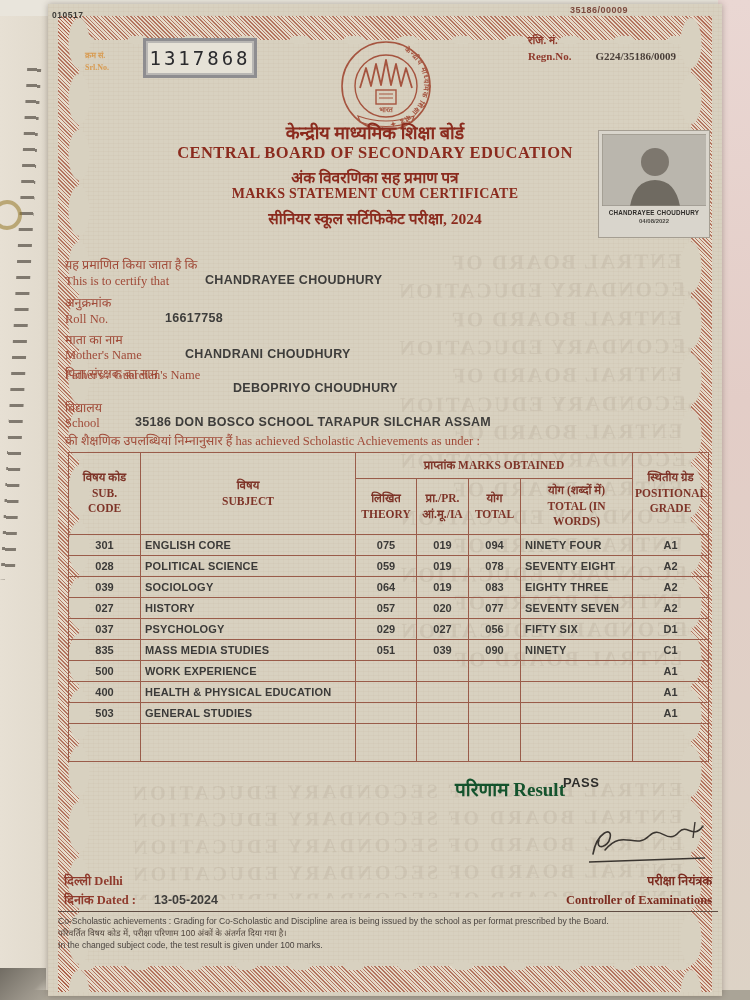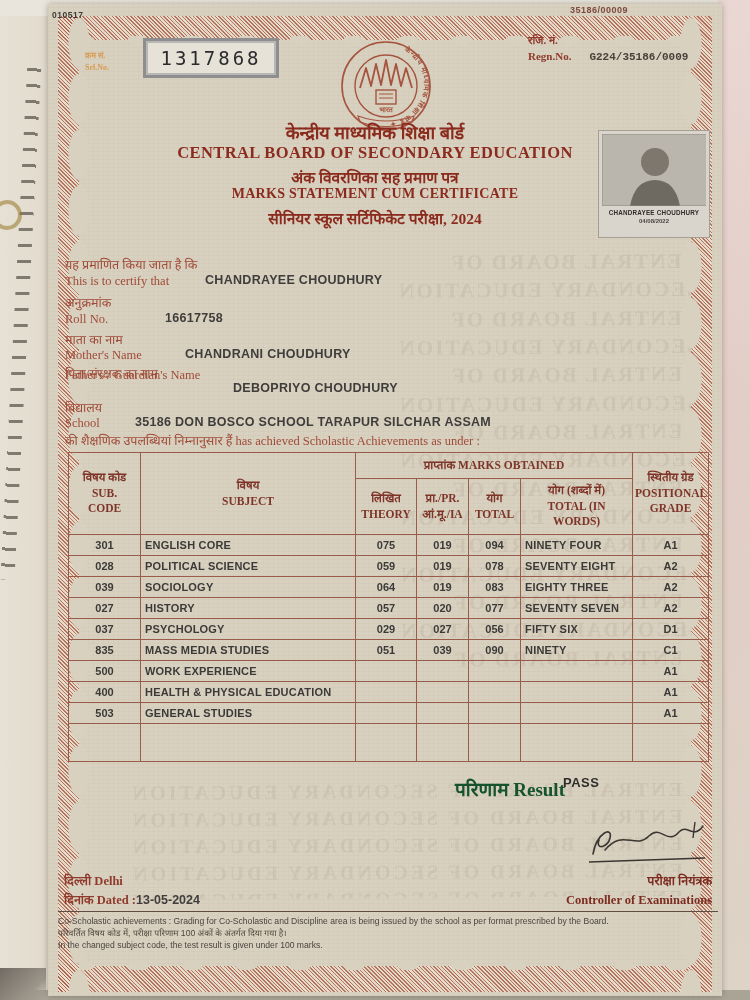--- a/index.html
+++ b/index.html
@@ -56,29 +56,29 @@
 
   
   .code-tl { position:absolute; left:52px; top:10px; font-family:"Liberation Sans",sans-serif;
     font-size:8.5px; font-weight:bold; color:#3c3a36; letter-spacing:.5px; }
   .code-tr { position:absolute; left:570px; top:5px; font-family:"Liberation Sans",sans-serif;
     font-size:9px; font-weight:bold; color:#7c4a3e; letter-spacing:.5px; }
 
   
   .srl-faint { position:absolute; left:85px; top:50px; font-size:8px; line-height:1.5;
     color:rgba(216,150,70,.9); font-weight:bold; }
-  .serial-box { position:absolute; left:143px; top:38px; width:136px; height:40px;
+  .serial-box { position:absolute; left:143px; top:38px; width:114px; height:40px;
     border:3px solid #8e8d90; background:#e6e2d7; box-shadow:inset 0 0 0 2px #b9b7b4;
     display:flex; align-items:center; justify-content:center; }
   .serial-box span { font-family:"DejaVu Sans Mono",monospace; font-size:19px; color:#2b2b2e; letter-spacing:3px; }
 
   
   .regn { position:absolute; left:528px; top:33px; font-size:11px; color:#8f3a2c; line-height:1.45; }
   .regn .lab { font-weight:bold; }
-  .regn .val { font-family:Liberation Mono, monospace; font-weight:bold; color:#4a3f39; margin-left:18px;text-align:center; }
+  .regn .val { font-family:Liberation Serif, serif; font-weight:bold; color:#4a3f39; margin-left:24px;text-align:center; }
 
   
   .emblem { position:absolute; left:338px; top:36px; width:96px; height:100px; }
 
   
   .hline { position:absolute; left:110px; width:530px; text-align:center; color:#8b2b1e; font-weight:bold; }
   .h-hi1 { top:120px; font-size:18px; }
   .h-en1 { top:143px; font-size:16.5px; letter-spacing:.4px; }
   .h-hi2 { top:166px; font-size:15.5px; }
   .h-en2 { top:186px; font-size:14px; letter-spacing:.3px; }
@@ -116,21 +116,21 @@
   .result-label { position:absolute; left:455px; top:776px; font-size:19px; color:#14532d; font-weight:bold; }
   .result-value { position:absolute; left:563px; top:775px; font-family:"Liberation Sans",sans-serif;
     font-weight:bold; font-size:13px; color:#2f2e2c; letter-spacing:.5px; }
 
   
   .signature { position:absolute; left:583px; top:818px; width:128px; height:52px; }
 
   
   .issue { position:absolute; left:64px; top:872px; font-size:12.5px; color:#8f3a2c; line-height:1.5; }
   .issue b.lab { font-weight:bold; }
-  .issue .date-val { font-family:"Liberation Sans",sans-serif; font-weight:bold; color:#3e3d3b; }
+  .issue .date-val { font-family:"Liberation Sans",sans-serif; font-weight:bold; color:#3e3d3b; margin-left:18px; }
   .signatory { position:absolute; left:480px; top:872px; width:232px; text-align:right;
     color:#7c2c20; font-size:12.5px; line-height:1.5; font-weight:bold; }
 
   .sep-line { position:absolute; left:58px; top:911px; width:660px; height:1px; background:#5f4c42; }
 
   
   .footnotes { position:absolute; left:58px; top:916px; width:660px; font-size:8.6px;
     color:#4a4440; line-height:1.37; }
   .footnotes .fn-hi { color:#51453d; }
 

